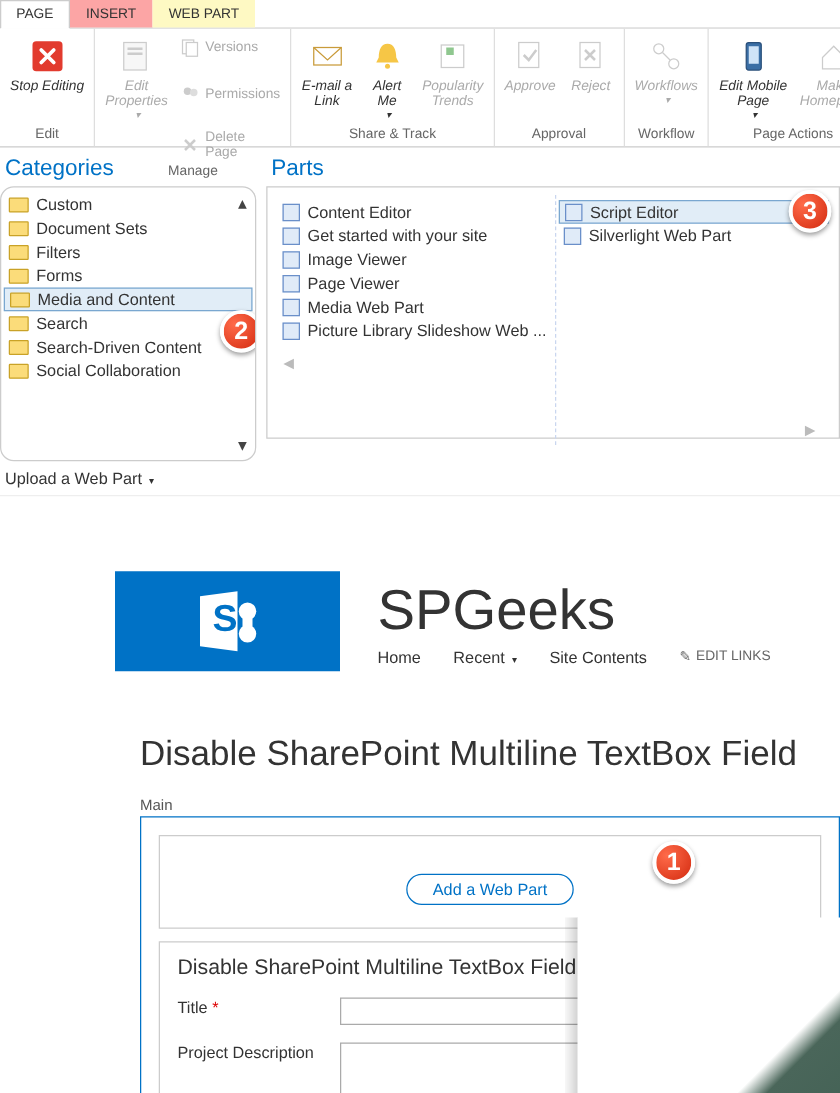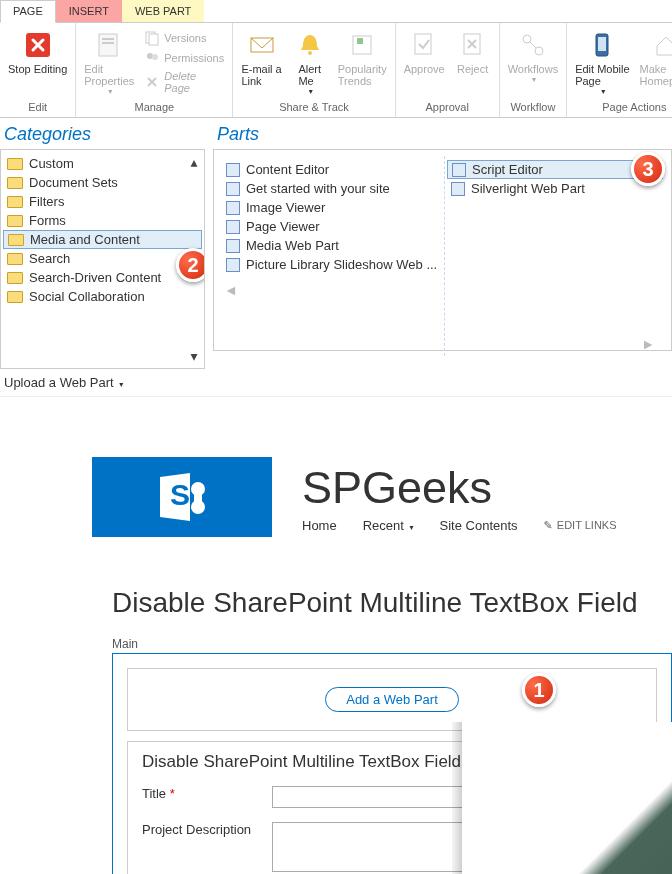--- a/index.html
+++ b/index.html
@@ -10,33 +10,33 @@
   .ribbon-tab { padding: 4px 12px; font-size: 11px; border: 1px solid transparent; cursor: pointer; }
   .ribbon-tab.active { background: #fff; border: 1px solid #ccc; border-bottom: 1px solid #fff; margin-bottom: -1px; }
   .ribbon-tab.insert { background: #fca5a5; }
   .ribbon-tab.webpart { background: #fef9c3; }
   
   
   .ribbon-body { display: flex; border-bottom: 1px solid #ccc; background: #fff; height: 95px; }
   .ribbon-group { border-right: 1px solid #dedede; display: flex; flex-direction: column; justify-content: space-between; padding: 2px 4px 2px 4px; }
   .ribbon-group-label { text-align: center; font-size: 11px; color: #666; padding: 2px 0; }
   .ribbon-group-items { display: flex; align-items: flex-start; flex: 1; gap: 2px; }
-  .rbtn { display: flex; flex-direction: column; align-items: center; justify-content: flex-start; padding: 4px 4px 0 4px; font-size: 11px; text-align: left; cursor: pointer; min-width: 44px; }
+  .rbtn { display: flex; flex-direction: column; align-items: center; justify-content: flex-start; padding: 4px 4px 0 4px; font-size: 11px; text-align: center; cursor: pointer; min-width: 44px; font-style: italic; }
   .rbtn .icon { width: 32px; height: 32px; margin-bottom: 2px; display:flex; align-items:center; justify-content:center;}
   .rbtn-sm { display: flex; align-items: center; font-size: 11px; padding: 1px 4px; cursor: pointer; gap:4px;}
   .rbtn-sm .icon { width:16px; height:16px; display:inline-flex;}
-  .small-stack { display:flex; flex-direction:column; gap:2px; padding-top:4px;justify-content:space-between;}
+  .small-stack { display:flex; flex-direction:column; gap:19px; padding-top:4px;justify-content:space-between;}
   .caret { font-size: 8px; margin-left:2px;}
   
   
   .picker { display: flex; gap: 8px; padding: 0; border-bottom:1px solid #eee;}
   .picker-col { flex: 0 0 205px; }
-  .picker-header { color: #0072c6; font-size: 18px; font-weight: 300; padding: 6px 4px 4px 4px; font-style: italic; }
+  .picker-header { color: #0072c6; font-size: 18px; font-weight: 300; padding: 6px 4px 4px 4px; }
   .picker-box { border: 1px solid #ccc; background: #fff; height: 220px; position: relative; }
-  .picker-box.categories { overflow:hidden;}
+  .picker-box.categories { overflow:hidden;border-radius:11px;}
   .folder-list { padding: 4px 0; }
   .folder-item { display: flex; align-items: center; padding: 2px 6px; cursor: pointer; font-size: 13px; gap:6px; position:relative;}
   .folder-item.selected { background: #e1edf7; border: 1px solid #7aa7d0; margin:0 2px; padding:1px 4px;}
   .folder-icon { width: 16px; height: 12px; background: #fbdc7a; border:1px solid #c9a227; border-radius:1px; flex-shrink:0;}
   .part-icon { width:14px; height:14px; border:1px solid #6a8fc9; background:#e0ebf8; flex-shrink:0;}
   .scroll-arrows { position:absolute; right:2px; top:4px; bottom:4px; width:16px; display:flex; flex-direction:column; justify-content:space-between; align-items:center;}
   .scroll-arrows span { font-size:14px; color:#444; cursor:pointer;}
   .upload-link { padding: 6px 4px; font-size: 13px; cursor:pointer;}
   .pager-arrow { color:#bbb; font-size:14px; padding:4px;}
   
@@ -50,21 +50,21 @@
   .site-title-wrap {}
   .site-title { font-size: 45px; font-weight: 300; color: #333; }
   .top-nav { display:flex; gap:26px; font-size:13px; color:#333; margin-top:4px; align-items:center;}
   .top-nav .edit-links { color:#666; font-size:11px; display:flex; align-items:center; gap:4px;}
   
   .page-body { padding: 50px 0 0 112px; }
   .page-heading { font-size: 28px; font-weight: 300; color: #333; margin-bottom: 18px;}
   .zone-label { font-size: 12px; color: #555; margin-bottom:2px;}
   .zone { border: 1px solid #0072c6; padding: 14px; position:relative; min-height:200px;}
   .add-wp-row { border:1px solid #ccc; padding:18px; text-align:center; margin-bottom:10px; position:relative;}
-  .add-wp-btn { display:inline-block; border:1px solid #0072c6; border-radius:14px; padding:4px 20px; color:#0072c6; font-size:13px; cursor:pointer;}
+  .add-wp-btn { display:inline-block; border:1px solid #0072c6; border-radius:14px; padding:4px 20px; color:#0072c6; font-size:13px; cursor:pointer;margin-top:12px;}
   .form-box { border:1px solid #ccc; padding:10px 14px; position:relative;}
   .form-title { font-size:17px; font-weight:400; color:#333; margin-bottom:14px;}
   .form-row { display:flex; align-items:flex-start; margin-bottom:14px; gap:10px;}
   .form-row label { width:120px; font-size:13px;}
   .req { color:#d00;}
   .form-row input[type=text], .form-row .ta { border:1px solid #aaa; height:22px; width:240px; padding:2px 4px; font-size:13px;}
   .form-row .ta { height:50px;}
   
   
   .curl { position:absolute; right:-1px; bottom:-1px; width:220px; height:190px; overflow:hidden; pointer-events:none;}
@@ -126,21 +126,21 @@
         </div>
         <div class="rbtn-sm" style="color:#aaa;">
           <span class="icon">
               <svg width="16" height="16">
                 <circle cx="6" cy="6" r="3" fill="#ccc"></circle>
                 <circle cx="11" cy="7" r="3" fill="#ddd"></circle>
               </svg>
             </span>
           <span>Permissions</span>
         </div>
-        <div class="rbtn-sm" style="color:#aaa;font-style:italic;">
+        <div class="rbtn-sm" style="color:#aaa;">
           <span class="icon">
               <svg width="16" height="16">
                 <path d="M4 4 L12 12 M12 4 L4 12" stroke="#ccc" stroke-width="2"></path>
               </svg>
             </span>
           <span>Delete Page</span>
         </div>
       </div>
     </div>
     <div class="ribbon-group-label">Manage</div>

